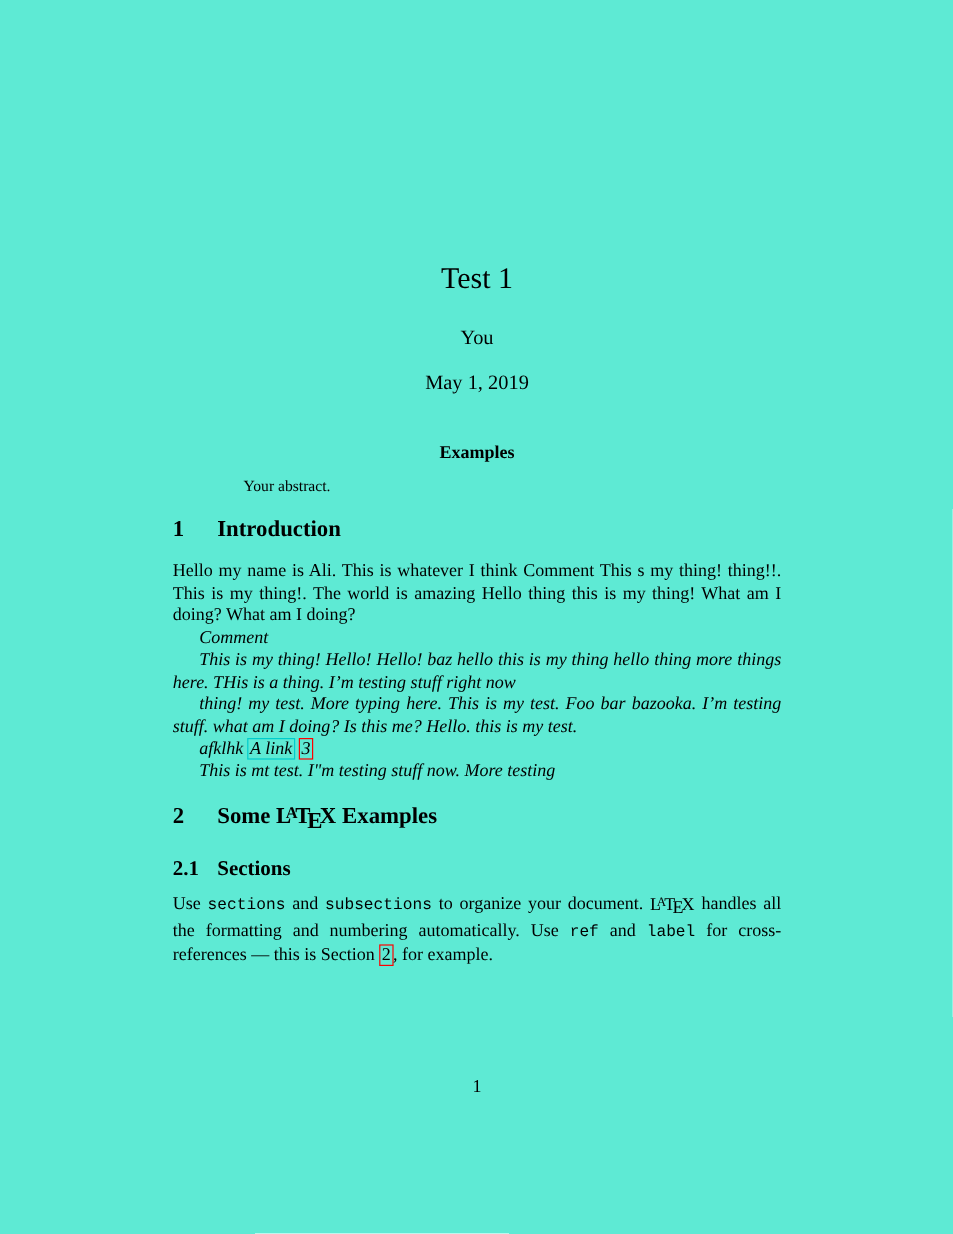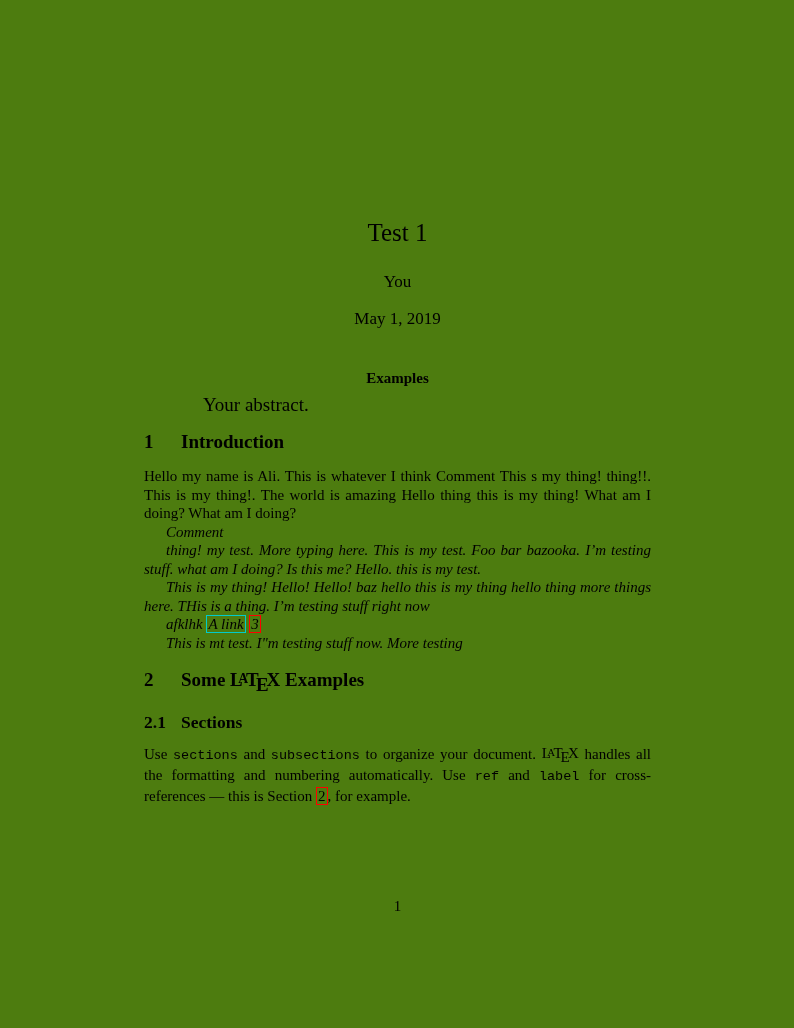--- a/index.html
+++ b/index.html
@@ -1,20 +1,20 @@
 <!DOCTYPE html>
 <html lang="en" style="--link-box: #00cccc; --ref-box: #ff0000;"><head>
 <meta charset="utf-8">
 <style>
   html, body { margin: 0; padding: 0; background: #ffffff; }
   .page {
     position: relative;
     width: 794px;
     height: 1028px;
-    background: #4d7c0f;
+    background: #5eead4;
     color: #000000;
     font-family: "Liberation Serif", serif;
     overflow: hidden;
   }
   .content {
     position: absolute;
     left: 144px;
     top: 0;
     width: 507px;
   }
@@ -36,21 +36,21 @@
     text-align: center;
   }
   .abstract-heading {
     margin-top: 41px;
     font-size: 15px;
     font-weight: bold;
     text-align: center;
   }
   .abstract-body {
     margin: 9px 38px 0 38px;
-    font-size: 19px;
+    font-size: 13px;
     line-height: 18.5px;
     text-indent: 21px;
   }
   h2.section {
     margin: 18px 0 0 0;
     font-size: 19px;
     font-weight: bold;
     line-height: 1.1;
   }
   h3.subsection {
@@ -122,22 +122,22 @@
 
     <div class="abstract-heading">Examples</div>
     <p class="abstract-body">Your abstract.</p>
 
     <h2 class="section">
       <span class="secnum">1</span><span>Introduction</span>
     </h2>
 
     <p class="body first">Hello my name is Ali. This is whatever I think Comment This s my thing! thing!!. This is my thing!. The world is amazing Hello thing this is my thing! What am I doing? What am I doing?</p>
     <p class="body indent">Comment</p>
+    <p class="body indent">This is my thing! Hello! Hello! baz hello this is my thing hello thing more things here. THis is a thing. I’m testing stuff right now</p>
     <p class="body indent">thing! my test. More typing here. This is my test. Foo bar bazooka. I’m testing stuff. what am I doing? Is this me? Hello. this is my test.</p>
-    <p class="body indent">This is my thing! Hello! Hello! baz hello this is my thing hello thing more things here. THis is a thing. I’m testing stuff right now</p>
     <p class="body indent">afklhk <a class="link-box">A link</a> <a class="ref-box">3</a></p>
     <p class="body indent">This is mt test. I"m testing stuff now. More testing</p>
 
     <h2 class="section">
       <span class="secnum">2</span><span>Some <span class="latex"><span class="lx-l">L</span><span class="lx-a">A</span><span class="lx-t">T</span><span class="lx-e">E</span><span class="lx-x">X</span></span> Examples</span>
     </h2>
 
     <h3 class="subsection">
       <span class="secnum">2.1</span><span>Sections</span>
     </h3>

